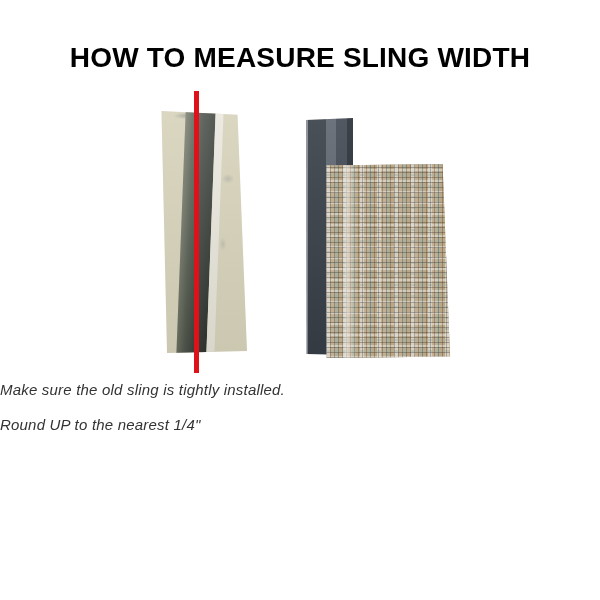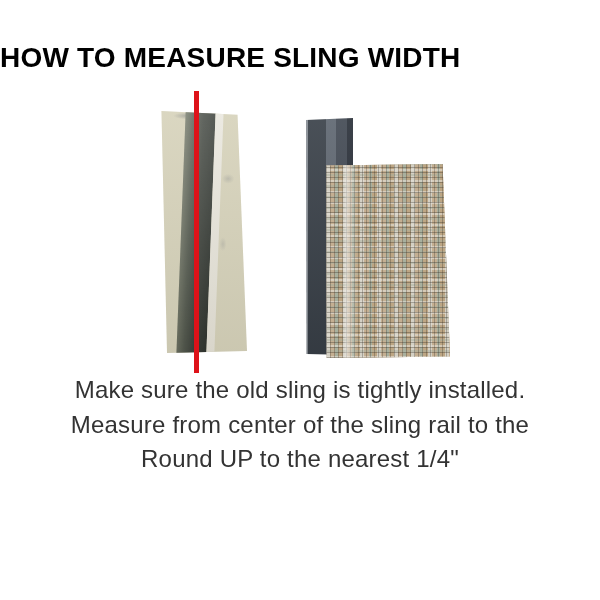--- a/index.html
+++ b/index.html
@@ -13,21 +13,21 @@
   body{
     width:600px;height:600px;
     background:var(--background);
     font-family:"Liberation Sans", sans-serif;
     overflow:hidden;
   }
   .page{position:relative;width:600px;height:600px;}
 
   .title{
     position:absolute;top:42px;left:0;width:100%;
-    margin:0;text-align:left;
+    margin:0;text-align:center;
     font-size:28px;font-weight:700;letter-spacing:0.2px;
     color:var(--title-text);
     white-space:nowrap;
   }
 
   
   .photo-left{
     position:absolute;left:161px;top:111px;width:86px;height:242px;
     background-color:var(--rail-beige);
     background-image:
@@ -75,23 +75,23 @@
       repeating-linear-gradient(0deg, rgba(56,50,40,.35) 0 1px, rgba(0,0,0,0) 1px 5px),
       repeating-linear-gradient(90deg, rgba(56,50,40,.30) 0 1px, rgba(0,0,0,0) 1px 4px),
       repeating-linear-gradient(0deg, rgba(228,224,214,.60) 0 2px, rgba(0,0,0,0) 2px 6px, rgba(168,175,157,.45) 6px 8px, rgba(0,0,0,0) 8px 11px),
       repeating-linear-gradient(90deg, #d4d0c4 0 4px, #c4af92 4px 9px, #a9b09e 9px 12px, #bda684 12px 17px);
     clip-path:polygon(0 0.8%, 94% 0, 100% 99.2%, 0.6% 100%);
   }
 
   
   .instructions{
     position:absolute;top:373px;left:0;width:100%;
-    text-align:center;
+    text-align:left;
     color:var(--text);
-    font-size:24px;line-height:34.5px;letter-spacing:0.2px;
+    font-size:15px;line-height:34.5px;letter-spacing:0.2px;font-style:italic;
   }
   .instructions p{margin:0;white-space:nowrap;}
 </style>
 </head>
 <body>
 
 <div class="page">
 
   <h1 class="title">HOW TO MEASURE SLING WIDTH</h1>
 
@@ -102,17 +102,16 @@
 
   <div class="redline"></div>
 
   <div class="photo-right">
     <div class="rail2"></div>
     <div class="fabric"></div>
   </div>
 
   <div class="instructions">
     <p>Make sure the old sling is tightly installed.</p>
-    <p>Measure from center of the sling rail to the</p>
     <p>Round UP to the nearest 1/4"</p>
   </div>
 
 </div>
 
 </body></html>

